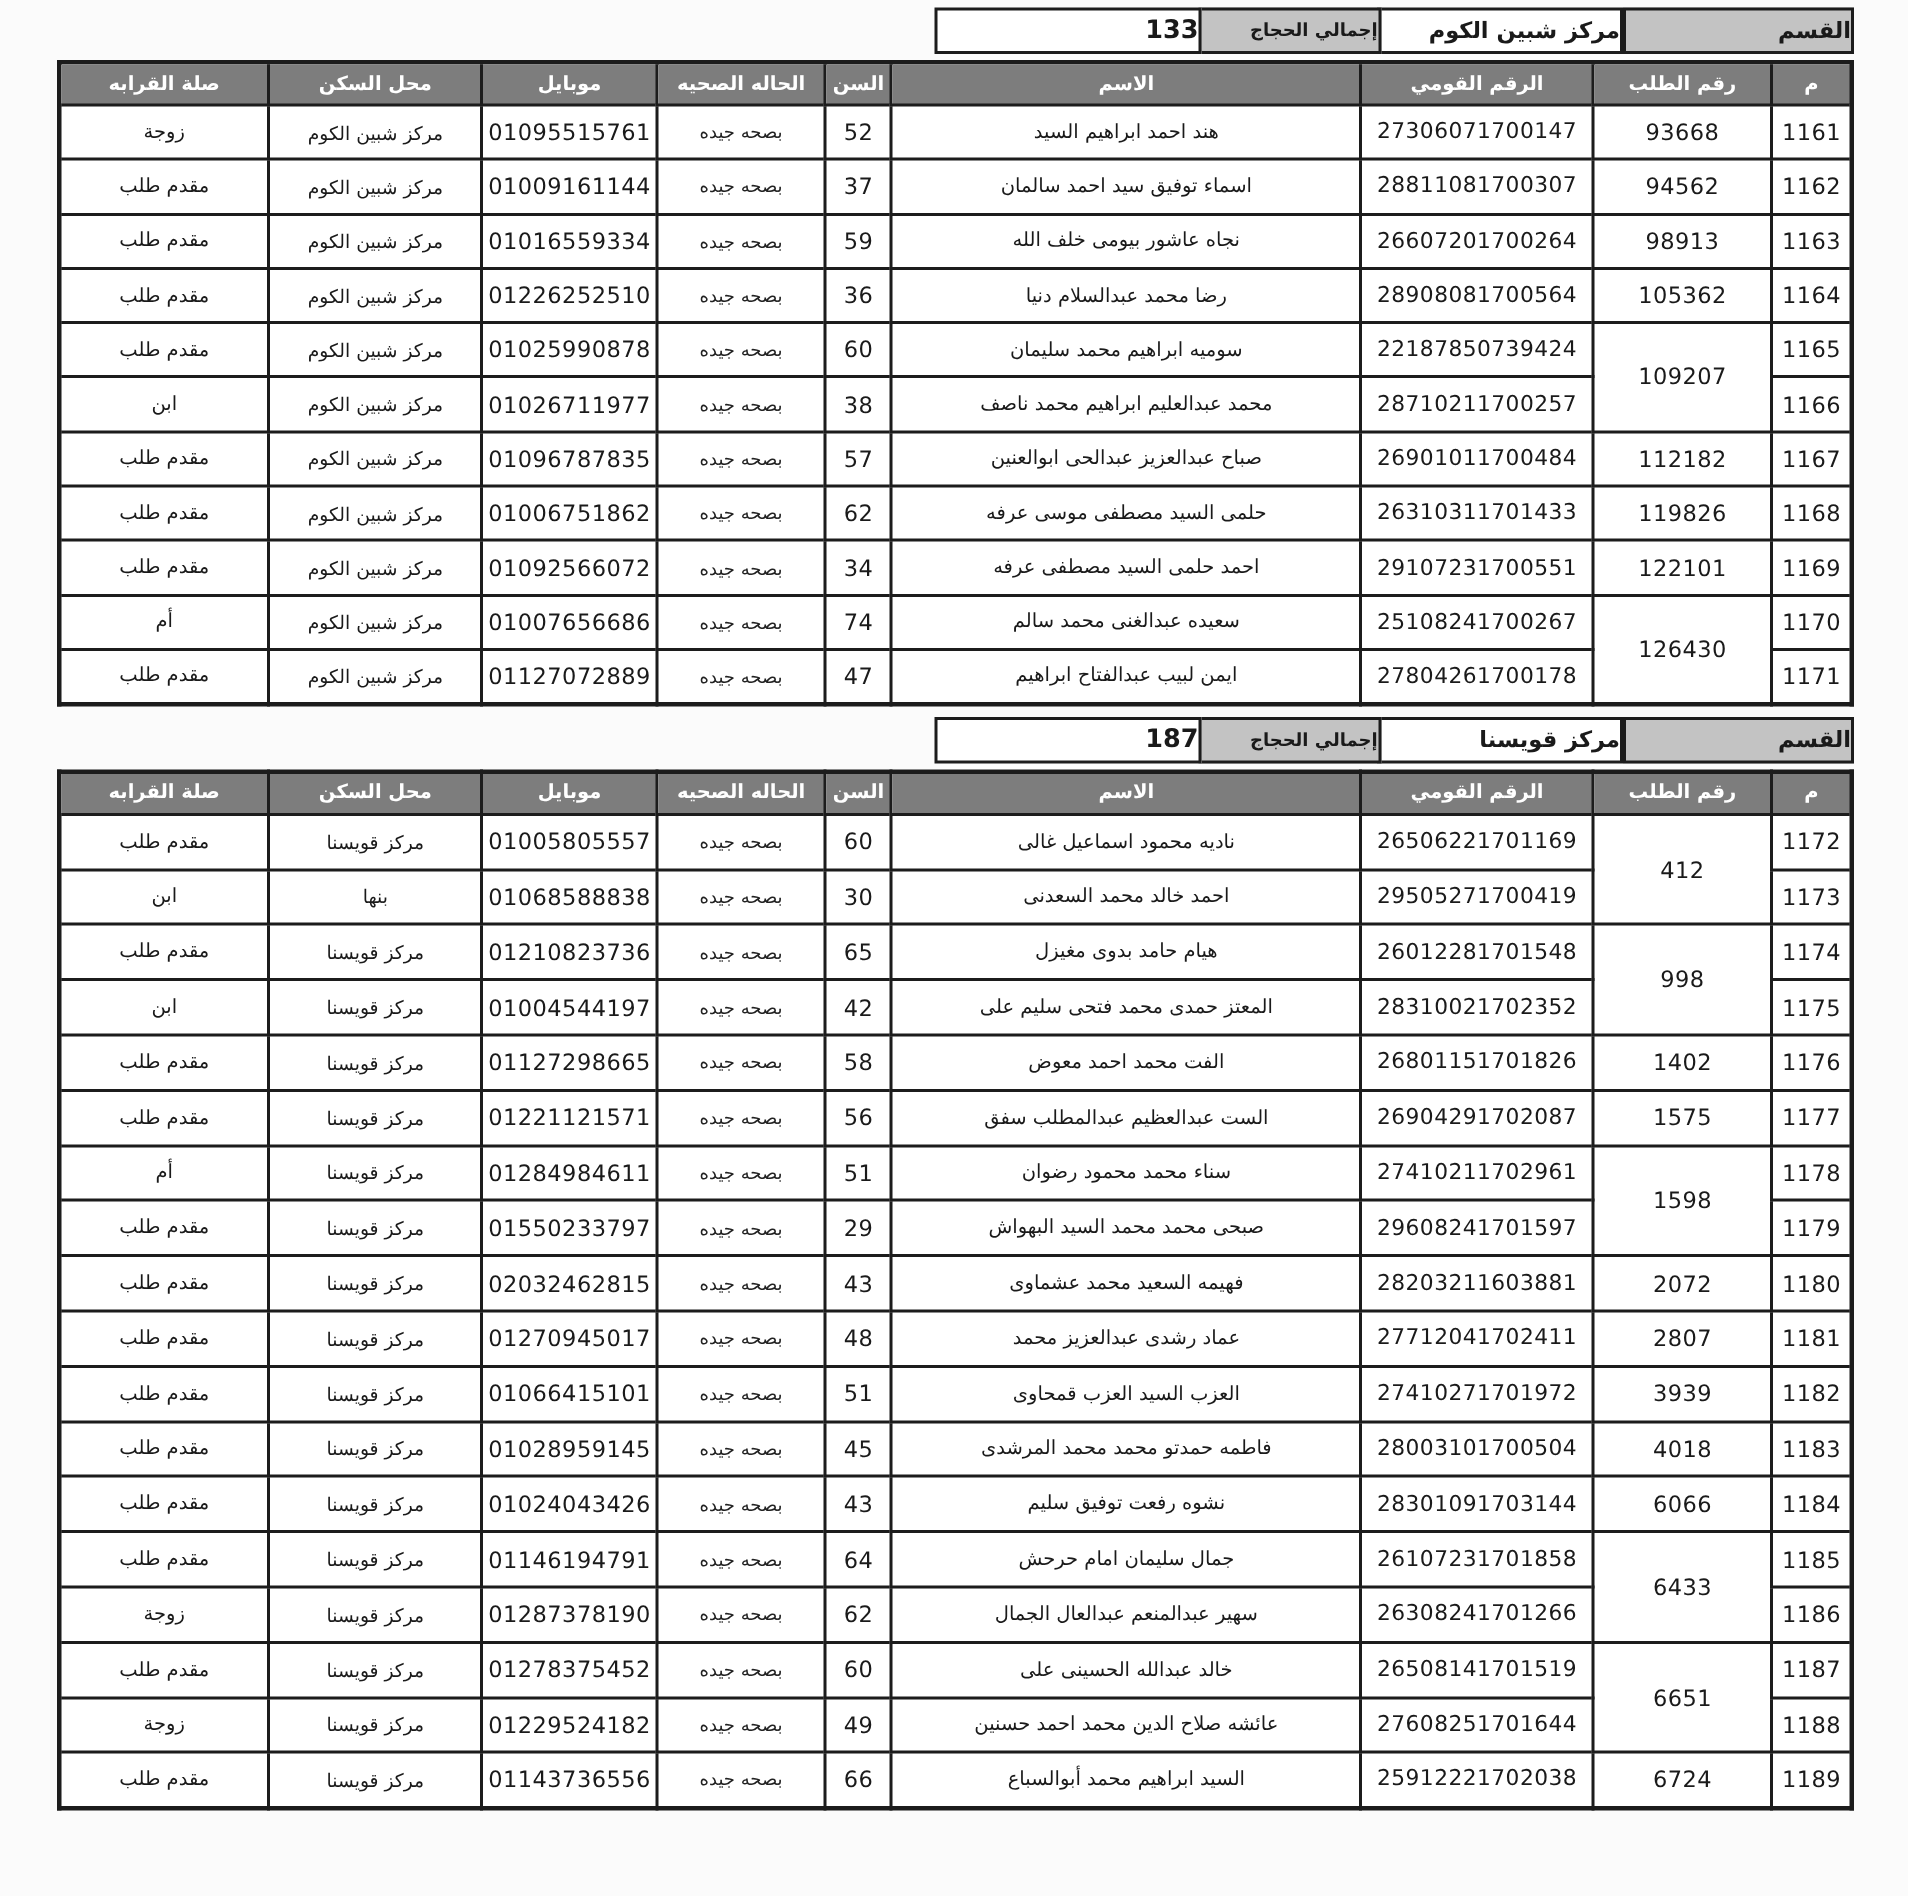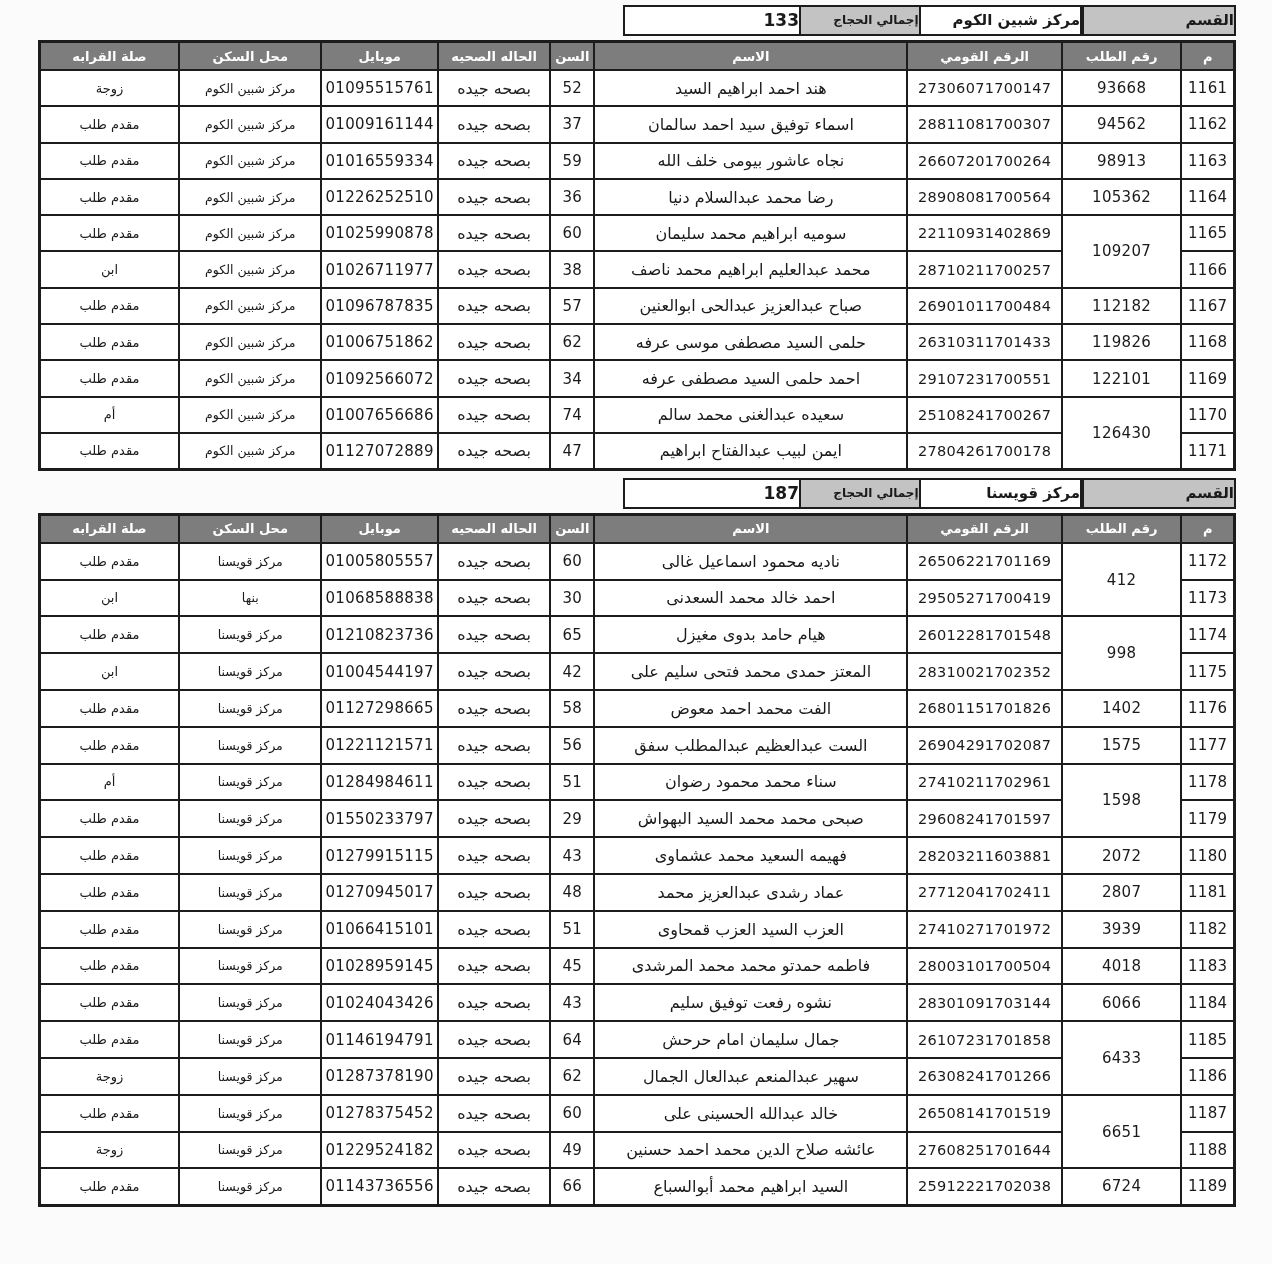--- a/index.html
+++ b/index.html
@@ -36,22 +36,22 @@
   table{border:3px solid var(--border,#1c1c1c);}
   thead th{
     background:var(--header-bg,#7d7d7d);color:var(--header-tx,#ffffff);
     font-size:13px;font-weight:bold;height:26px;
   }
   tbody tr{height:36.3px;}
   .t2 tbody tr{height:36.8px;}
   td{background:#fff;font-size:13px;}
   td.num{font-size:15px;letter-spacing:.3px;}
   td.c-nid{font-size:14.5px;}
-  td.c-health{font-size:16px;color:#222;}
-  td.c-name{font-size:16px;}
+  td.c-health{font-size:12px;color:#222;}
+  td.c-name{font-size:13px;}
   td.c-res{font-size:12.5px;}
   td.c-rel{font-size:13px;}
   
   col.w-no{width:53px;}  col.w-req{width:119px;} col.w-nid{width:154px;}
   col.w-name{width:312px;} col.w-age{width:44px;} col.w-health{width:112px;}
   col.w-mob{width:116px;} col.w-res{width:142px;} col.w-rel{width:139px;}
 </style>
 </head>
 <body style="--header-bg: #7d7d7d; --header-tx: #ffffff; --band-bg: #c3c3c3; --border: #1c1c1c; --page-bg: #fbfbfb; --text: #1a1a1a;">
 
@@ -130,21 +130,21 @@
           <td class="c-name">رضا محمد عبدالسلام دنيا</td>
           <td class="c-age num">36</td>
           <td class="c-health">بصحه جيده</td>
           <td class="c-mobile num">01226252510</td>
           <td class="c-res">مركز شبين الكوم</td>
           <td class="c-rel">مقدم طلب</td>
         </tr>
         <tr>
           <td class="c-no num">1165</td>
           <td class="c-req num" rowspan="2">109207</td>
-          <td class="c-nid num">22110931402869</td>
+          <td class="c-nid num">22187850739424</td>
           <td class="c-name">سوميه ابراهيم محمد سليمان</td>
           <td class="c-age num">60</td>
           <td class="c-health">بصحه جيده</td>
           <td class="c-mobile num">01025990878</td>
           <td class="c-res">مركز شبين الكوم</td>
           <td class="c-rel">مقدم طلب</td>
         </tr>
         <tr>
           <td class="c-no num">1166</td>
           <td class="c-nid num">28710211700257</td>
@@ -330,21 +330,21 @@
           <td class="c-res">مركز قويسنا</td>
           <td class="c-rel">مقدم طلب</td>
         </tr>
         <tr>
           <td class="c-no num">1180</td>
           <td class="c-req num">2072</td>
           <td class="c-nid num">28203211603881</td>
           <td class="c-name">فهيمه السعيد محمد عشماوى</td>
           <td class="c-age num">43</td>
           <td class="c-health">بصحه جيده</td>
-          <td class="c-mobile num">01279915115</td>
+          <td class="c-mobile num">02032462815</td>
           <td class="c-res">مركز قويسنا</td>
           <td class="c-rel">مقدم طلب</td>
         </tr>
         <tr>
           <td class="c-no num">1181</td>
           <td class="c-req num">2807</td>
           <td class="c-nid num">27712041702411</td>
           <td class="c-name">عماد رشدى عبدالعزيز محمد</td>
           <td class="c-age num">48</td>
           <td class="c-health">بصحه جيده</td>

